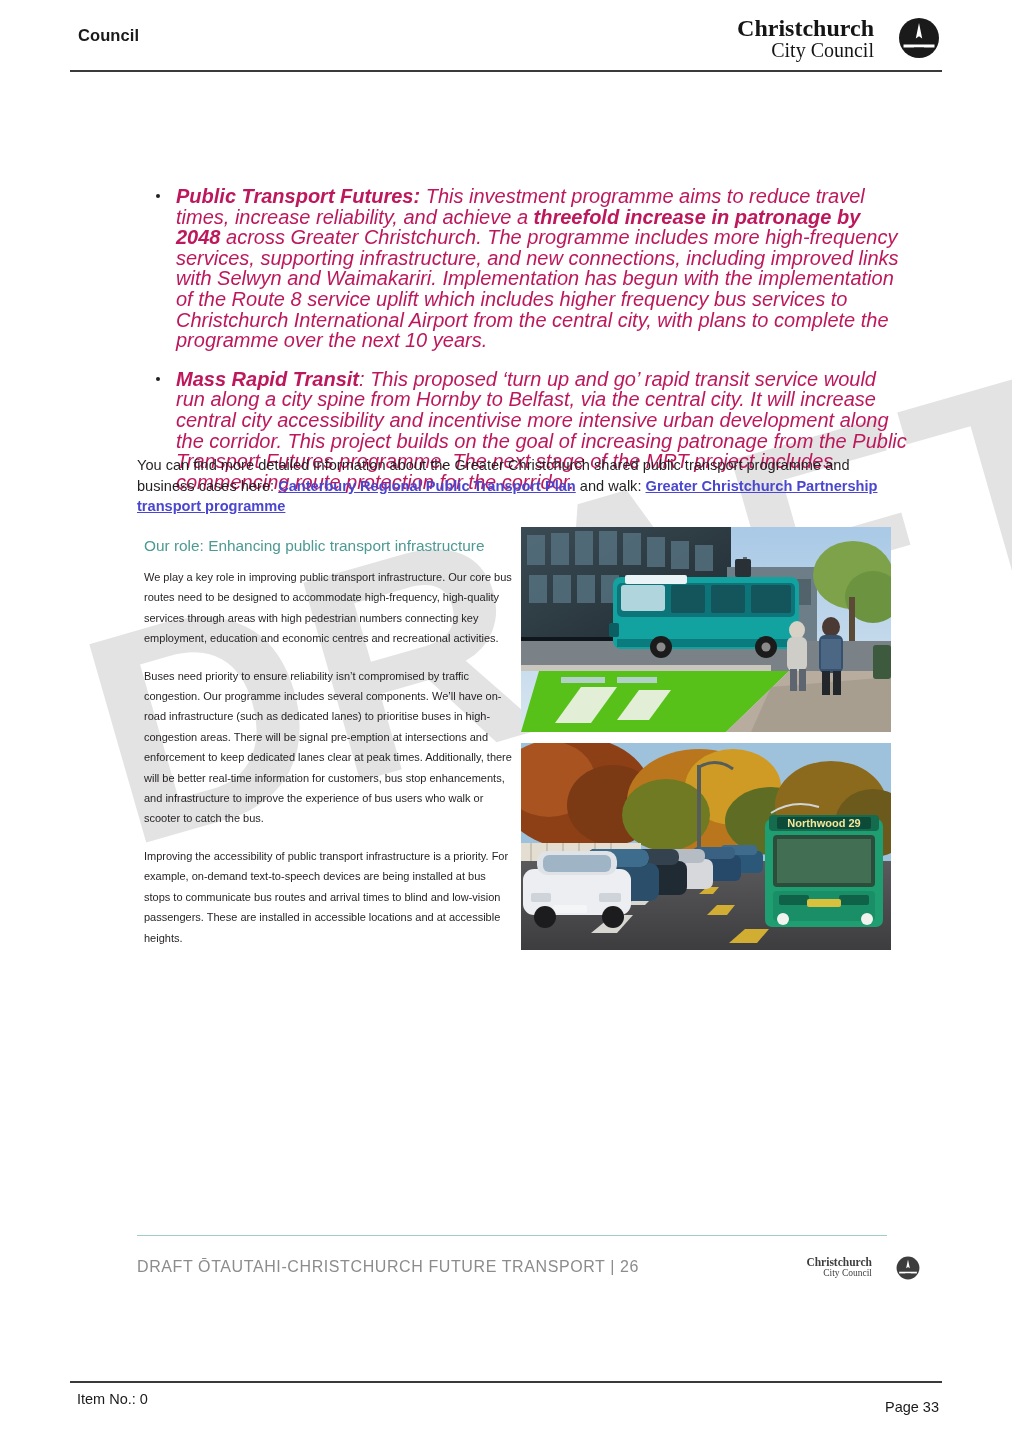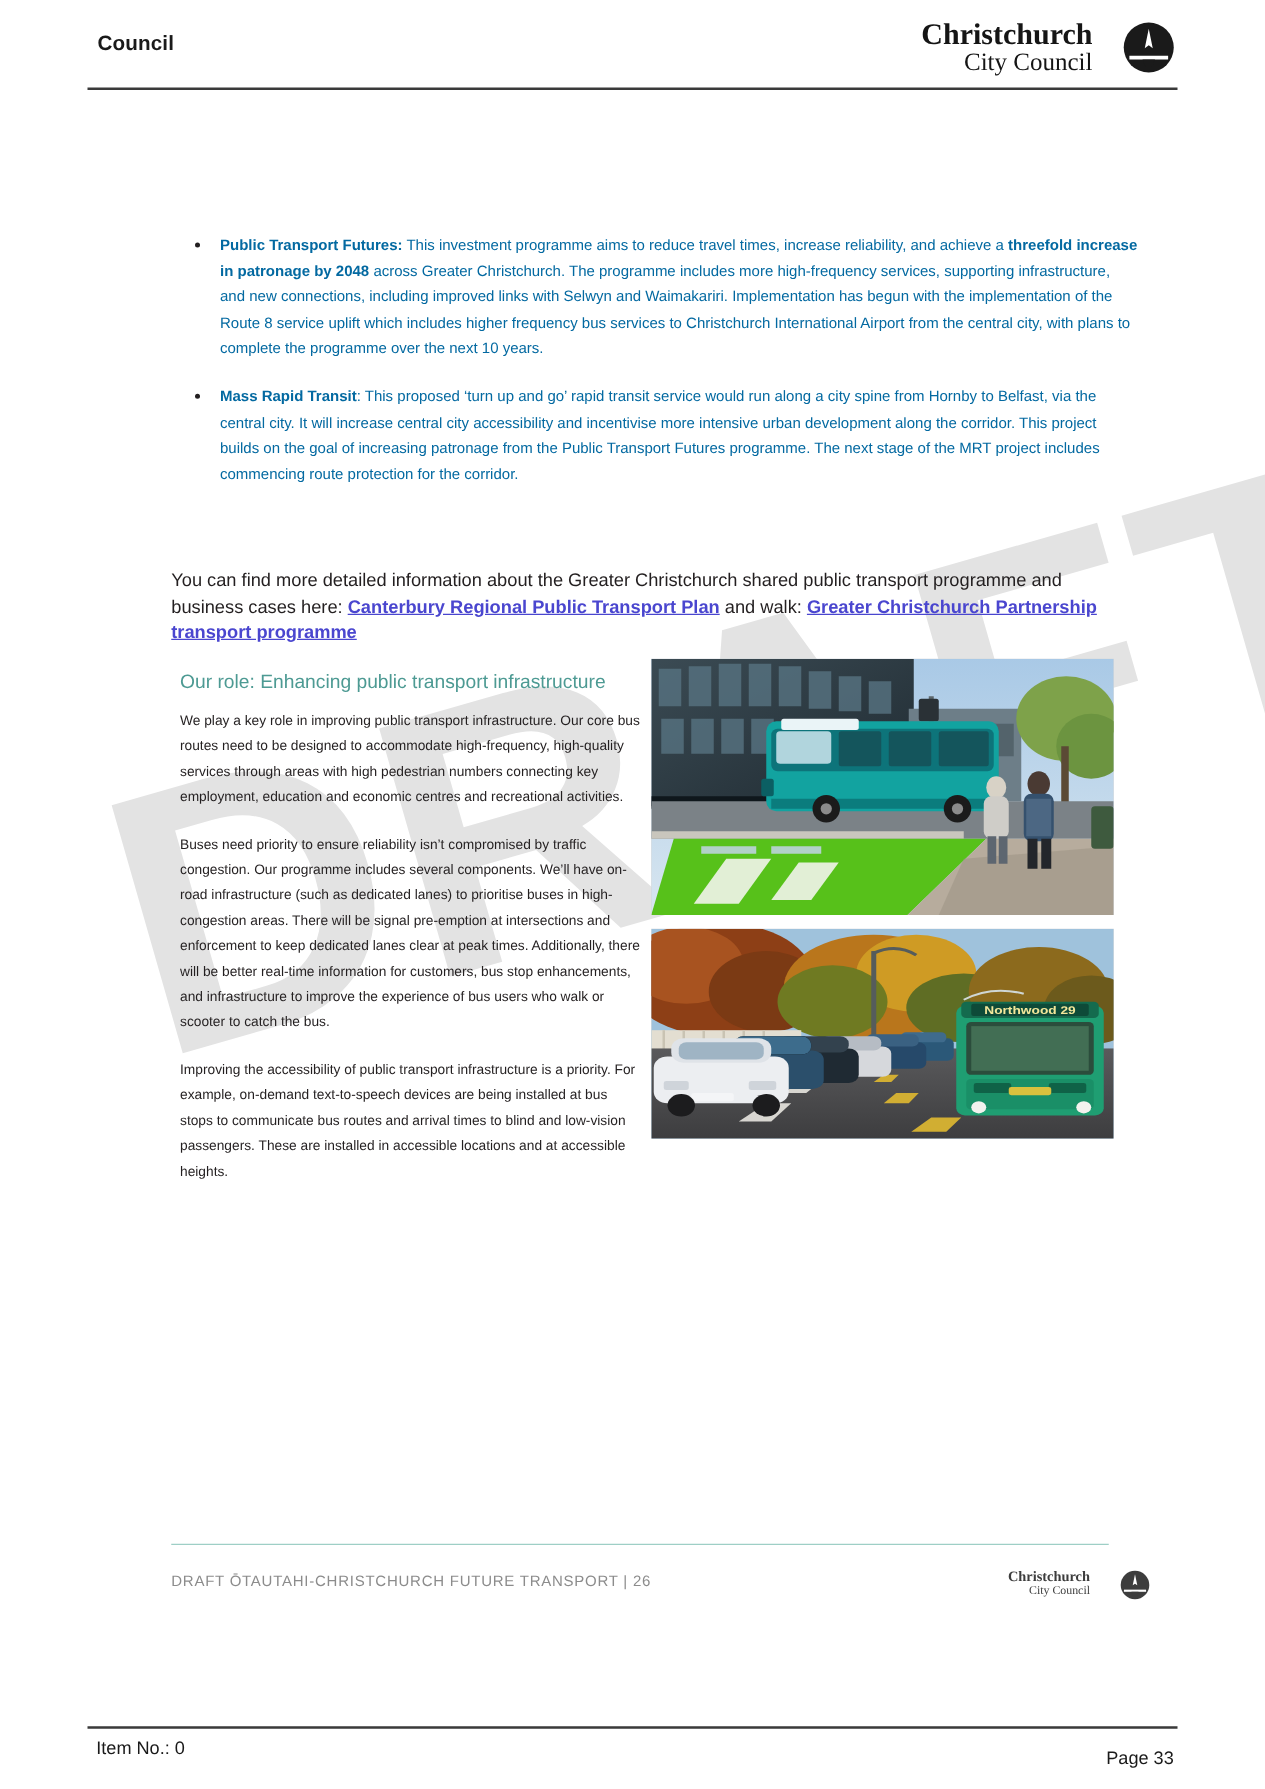--- a/index.html
+++ b/index.html
@@ -113,24 +113,25 @@
   .bullets {
     position: absolute;
     left: 138px;
     top: 186px;
     width: 772px;
   }
   .bullet-item {
     position: relative;
     padding-left: 38px;
     margin-bottom: 18px;
-    font-size: 12px;
+    font-size: 20px;
     line-height: 20.6px;
-    color: #0369a1;
+    color: #be185d;
     text-align: left;
+    font-style: italic;
   }
   .bullet-dot {
     position: absolute;
     left: 18px;
     top: 8px;
     width: 4px;
     height: 4px;
     border-radius: 50%;
     background: #231f20;
   }
@@ -181,38 +182,38 @@
   #photo-bus-lane {
     left: 521px;
     top: 527px;
     width: 370px;
     height: 205px;
   }
   #photo-bus-traffic {
     left: 521px;
     top: 743px;
     width: 370px;
-    height: 168px;
+    height: 207px;
   }
   .photo svg { display: block; width: 100%; height: 100%; }
 
   
   .footer-rule {
     position: absolute;
     left: 137px;
     top: 1235px;
     width: 750px;
     height: 0;
     border-top: 1.4px solid #9ecfc6;
   }
   .footer-text {
     position: absolute;
     left: 137px;
     top: 1258px;
-    font-size: 12px;
+    font-size: 16px;
     letter-spacing: .6px;
     color: #8c8c8c;
     text-align: right;
   }
 
   
   .bottom-rule {
     position: absolute;
     left: 70px;
     top: 1381px;

